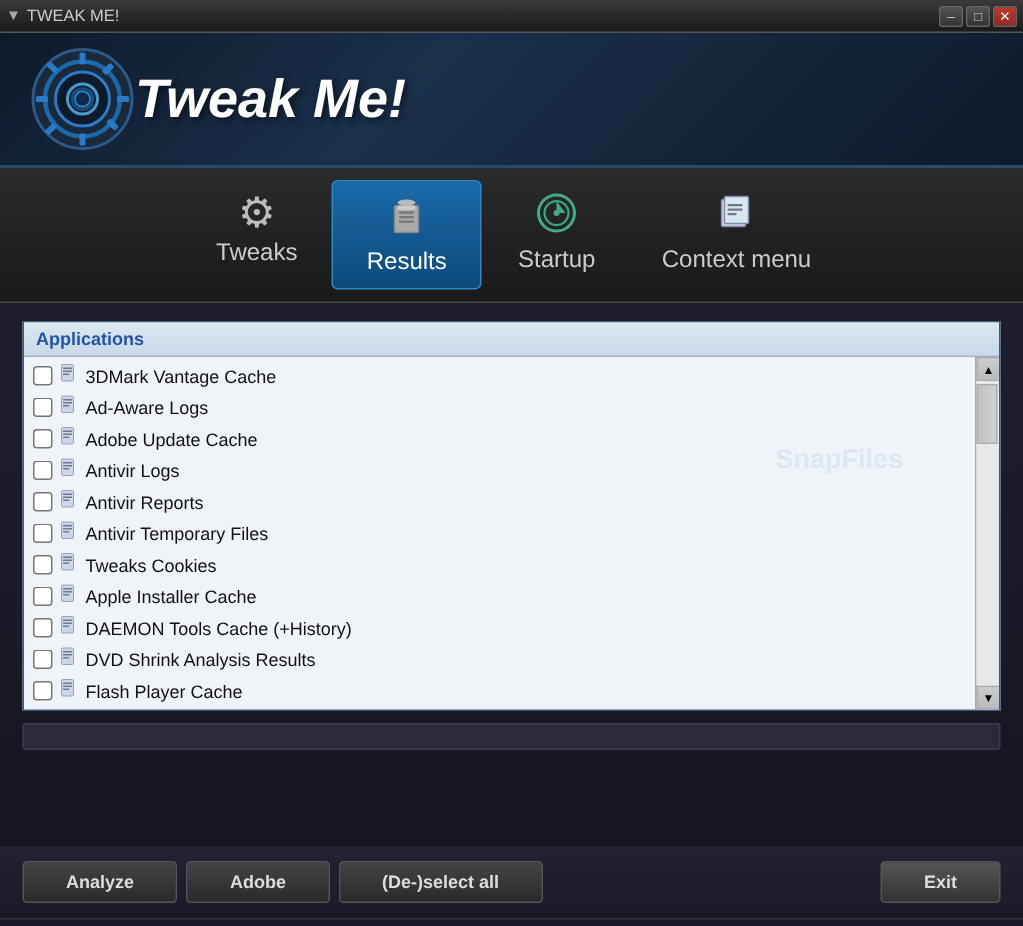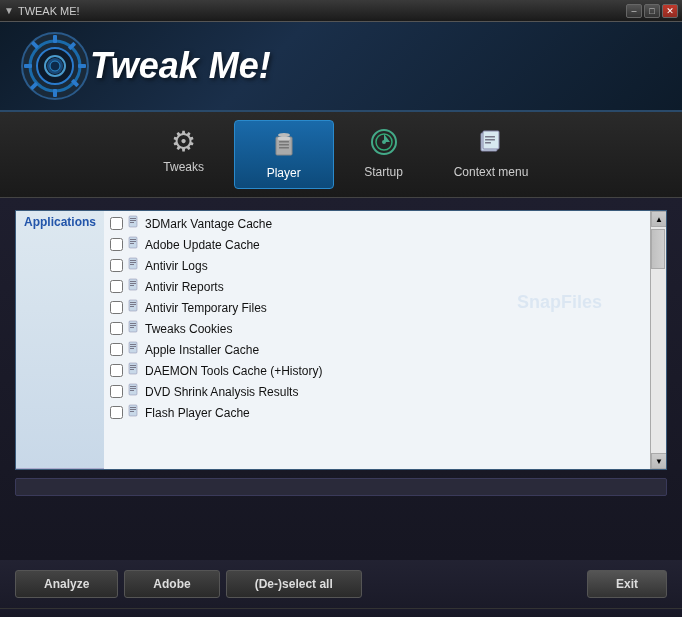--- a/index.html
+++ b/index.html
@@ -97,42 +97,42 @@
     }
     .nav-tab.active {
       background: linear-gradient(to bottom, #1a6aaa, #0d4a7a);
       border: 1px solid #2a8acc;
     }
     .nav-tab-icon {
       font-size: 28px;
       line-height: 1;
     }
     .nav-tab-label {
-      font-size: 12px;
+      font-size: 16px;
       color: #ccc;
       text-align: right;
     }
     .nav-tab.active .nav-tab-label {
       color: white;
     }
 
     
     .main-content {
       background: linear-gradient(to bottom, #1e1e2e, #161622);
       padding: 12px 15px;
       height: calc(617px - 22px - 90px - 58px - 55px - 30px);
     }
 
     
     .list-container {
       border: 1px solid #3a5a7a;
       background: #f0f4f8;
       height: 260px;
       display: flex;
-      flex-direction: row;
+      flex-direction: column;
     }
     .list-header {
       background: linear-gradient(to bottom, #dde8f0, #c8d8e8);
       padding: 4px 8px;
       border-bottom: 1px solid #aac;
       font-size: 12px;
       color: #2255aa;
       font-weight: bold;
     }
     .list-body {
@@ -305,21 +305,21 @@
     <span class="nav-tab-icon">
       <svg width="28" height="28" viewBox="0 0 28 28" xmlns="http://www.w3.org/2000/svg">
         <rect x="6" y="8" width="16" height="18" rx="1" fill="#aaa" stroke="#888" stroke-width="1"></rect>
         <rect x="8" y="8" width="12" height="3" rx="1" fill="#ccc"></rect>
         <ellipse cx="14" cy="6" rx="6" ry="2" fill="#bbb"></ellipse>
         <rect x="9" y="12" width="10" height="1.5" fill="#777" rx="0.5"></rect>
         <rect x="9" y="15" width="10" height="1.5" fill="#777" rx="0.5"></rect>
         <rect x="9" y="18" width="10" height="1.5" fill="#777" rx="0.5"></rect>
       </svg>
     </span>
-    <span class="nav-tab-label">Player</span>
+    <span class="nav-tab-label">Results</span>
   </div>
 
   <div class="nav-tab">
     <span class="nav-tab-icon">
       <svg width="28" height="28" viewBox="0 0 28 28" xmlns="http://www.w3.org/2000/svg">
         <circle cx="14" cy="14" r="12" fill="none" stroke="#4a8" stroke-width="2"></circle>
         <circle cx="14" cy="14" r="8" fill="none" stroke="#3a7" stroke-width="1.5"></circle>
         <polygon points="14,6 14,14 20,14" fill="#4a8"></polygon>
         <circle cx="14" cy="14" r="2" fill="#4a8"></circle>
       </svg>
@@ -365,20 +365,30 @@
             <span class="list-item-text">3DMark Vantage Cache</span>
           </div>
           <div class="list-item">
             <input type="checkbox" style="">
             <span><svg width="14" height="14" viewBox="0 0 14 14">
                 <rect x="2" y="1" width="8" height="11" rx="1" fill="#c8d8e8" stroke="#88a" stroke-width="0.5"></rect>
                 <rect x="3" y="3" width="6" height="1" fill="#778"></rect>
                 <rect x="3" y="5" width="6" height="1" fill="#778"></rect>
                 <rect x="3" y="7" width="4" height="1" fill="#778"></rect>
               </svg></span>
+            <span class="list-item-text">Ad-Aware Logs</span>
+          </div>
+          <div class="list-item">
+            <input type="checkbox" style="">
+            <span><svg width="14" height="14" viewBox="0 0 14 14">
+                <rect x="2" y="1" width="8" height="11" rx="1" fill="#c8d8e8" stroke="#88a" stroke-width="0.5"></rect>
+                <rect x="3" y="3" width="6" height="1" fill="#778"></rect>
+                <rect x="3" y="5" width="6" height="1" fill="#778"></rect>
+                <rect x="3" y="7" width="4" height="1" fill="#778"></rect>
+              </svg></span>
             <span class="list-item-text">Adobe Update Cache</span>
           </div>
           <div class="list-item">
             <input type="checkbox" style="">
             <span><svg width="14" height="14" viewBox="0 0 14 14">
                 <rect x="2" y="1" width="8" height="11" rx="1" fill="#c8d8e8" stroke="#88a" stroke-width="0.5"></rect>
                 <rect x="3" y="3" width="6" height="1" fill="#778"></rect>
                 <rect x="3" y="5" width="6" height="1" fill="#778"></rect>
                 <rect x="3" y="7" width="4" height="1" fill="#778"></rect>
               </svg></span>

